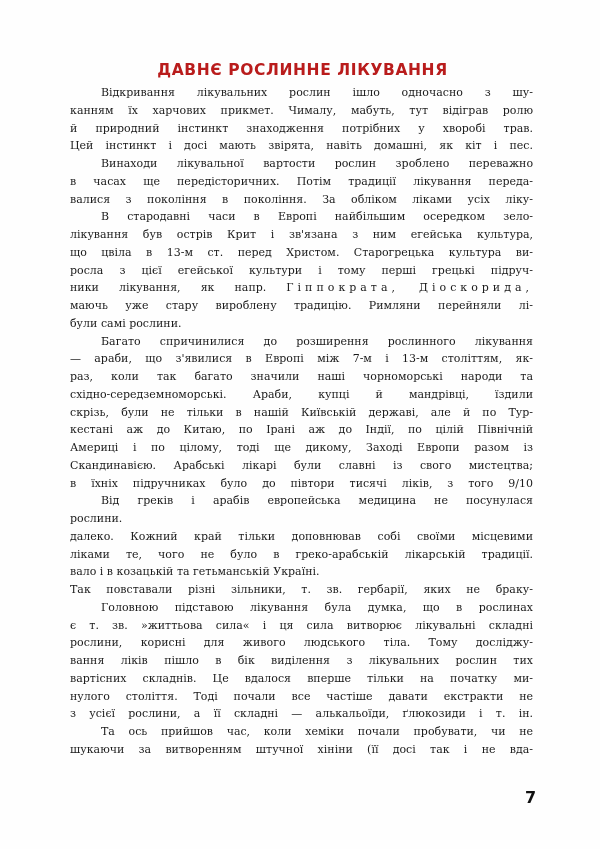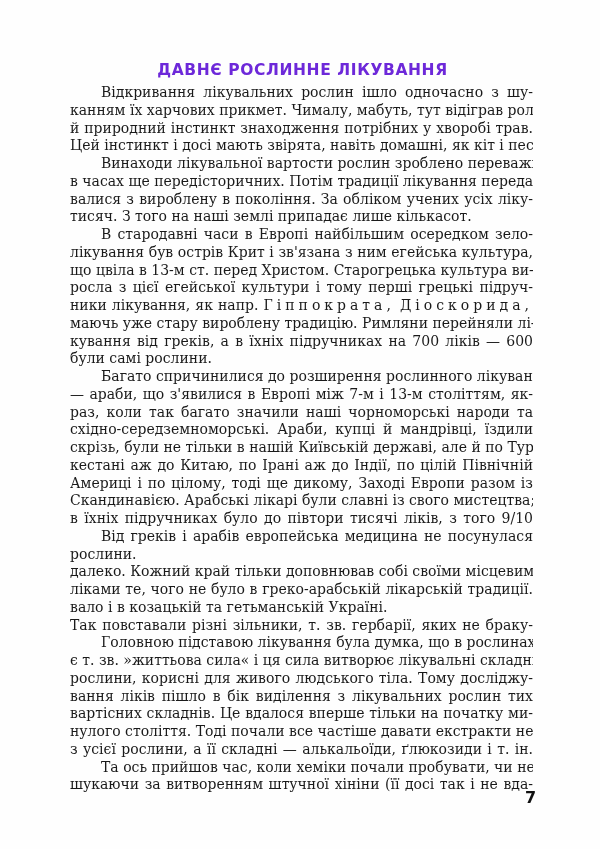--- a/index.html
+++ b/index.html
@@ -8,25 +8,25 @@
     position: absolute; left: 0; top: 0; width: 600px; height: 849px;
     background: #fefefe;
     color: #1a1a1a;
     font-family: "DejaVu Serif", "Liberation Serif", serif;
   }
   .title {
     position: absolute; left: 70px; width: 465px; top: 61px;
     text-align: center;
     font-family: "DejaVu Sans", "Liberation Sans", sans-serif;
     font-weight: bold; font-size: 15.5px; letter-spacing: 0.6px;
-    color: #6d28d9;
+    color: #b91c1c;
   }
   .body {
     position: absolute; left: 70px; top: 84px; width: 463px;
-    font-size: 14px; line-height: 17.75px;
+    font-size: 11px; line-height: 17.75px;
   }
   .line {
     display: block; height: 17.75px; white-space: nowrap;
     text-align: justify; text-align-last: justify;
     overflow: hidden;
   }
   .line.indent { padding-left: 31px; }
   .line.last { text-align-last: left; }
   .spaced { letter-spacing: 4px; }
   .page-number {
@@ -43,30 +43,28 @@
 
   <div class="body">
 
     <span class="line indent">Відкривання лікувальних рослин ішло одночасно з шу-</span>
     <span class="line">канням їх харчових прикмет. Чималу, мабуть, тут відіграв ролю</span>
     <span class="line">й природний інстинкт знаходження потрібних у хворобі трав.</span>
     <span class="line">Цей інстинкт і досі мають звірята, навіть домашні, як кіт і пес.</span>
 
     <span class="line indent">Винаходи лікувальної вартости рослин зроблено переважно</span>
     <span class="line">в часах ще передісторичних. Потім традиції лікування переда-</span>
-    <span class="line">валися з вироблену в покоління. За обліком учених усіх ліку-</span>
-    <span class="line last">тисяч. З того на наші землі припадає лише кількасот.</span>
+    <span class="line">валися з покоління в покоління. За обліком ліками усіх ліку-</span>
 
     <span class="line indent">В стародавні часи в Европі найбільшим осередком зело-</span>
     <span class="line">лікування був острів Крит і зв'язана з ним егейська культура,</span>
     <span class="line">що цвіла в 13-м ст. перед Христом. Старогрецька культура ви-</span>
     <span class="line">росла з цієї егейської культури і тому перші грецькі підруч-</span>
     <span class="line"><span>ники лікування, як напр.</span> <span class="spaced">Гіппократа,</span> <span class="spaced">Діоскорида,</span></span>
     <span class="line">маючь уже стару вироблену традицію. Римляни перейняли лі-</span>
-    <span class="line">кування від греків, а в їхніх підручниках на 700 ліків — 600</span>
     <span class="line last">були самі рослини.</span>
 
     <span class="line indent">Багато спричинилися до розширення рослинного лікування</span>
     <span class="line">— араби, що з'явилися в Европі між 7-м і 13-м століттям, як-</span>
     <span class="line">раз, коли так багато значили наші чорноморські народи та</span>
     <span class="line">східно-середземноморські. Араби, купці й мандрівці, їздили</span>
     <span class="line">скрізь, були не тільки в нашій Київській державі, але й по Тур-</span>
     <span class="line">кестані аж до Китаю, по Ірані аж до Індії, по цілій Північній</span>
     <span class="line">Америці і по цілому, тоді ще дикому, Заході Европи разом із</span>
     <span class="line">Скандинавією. Арабські лікарі були славні із свого мистецтва;</span>

